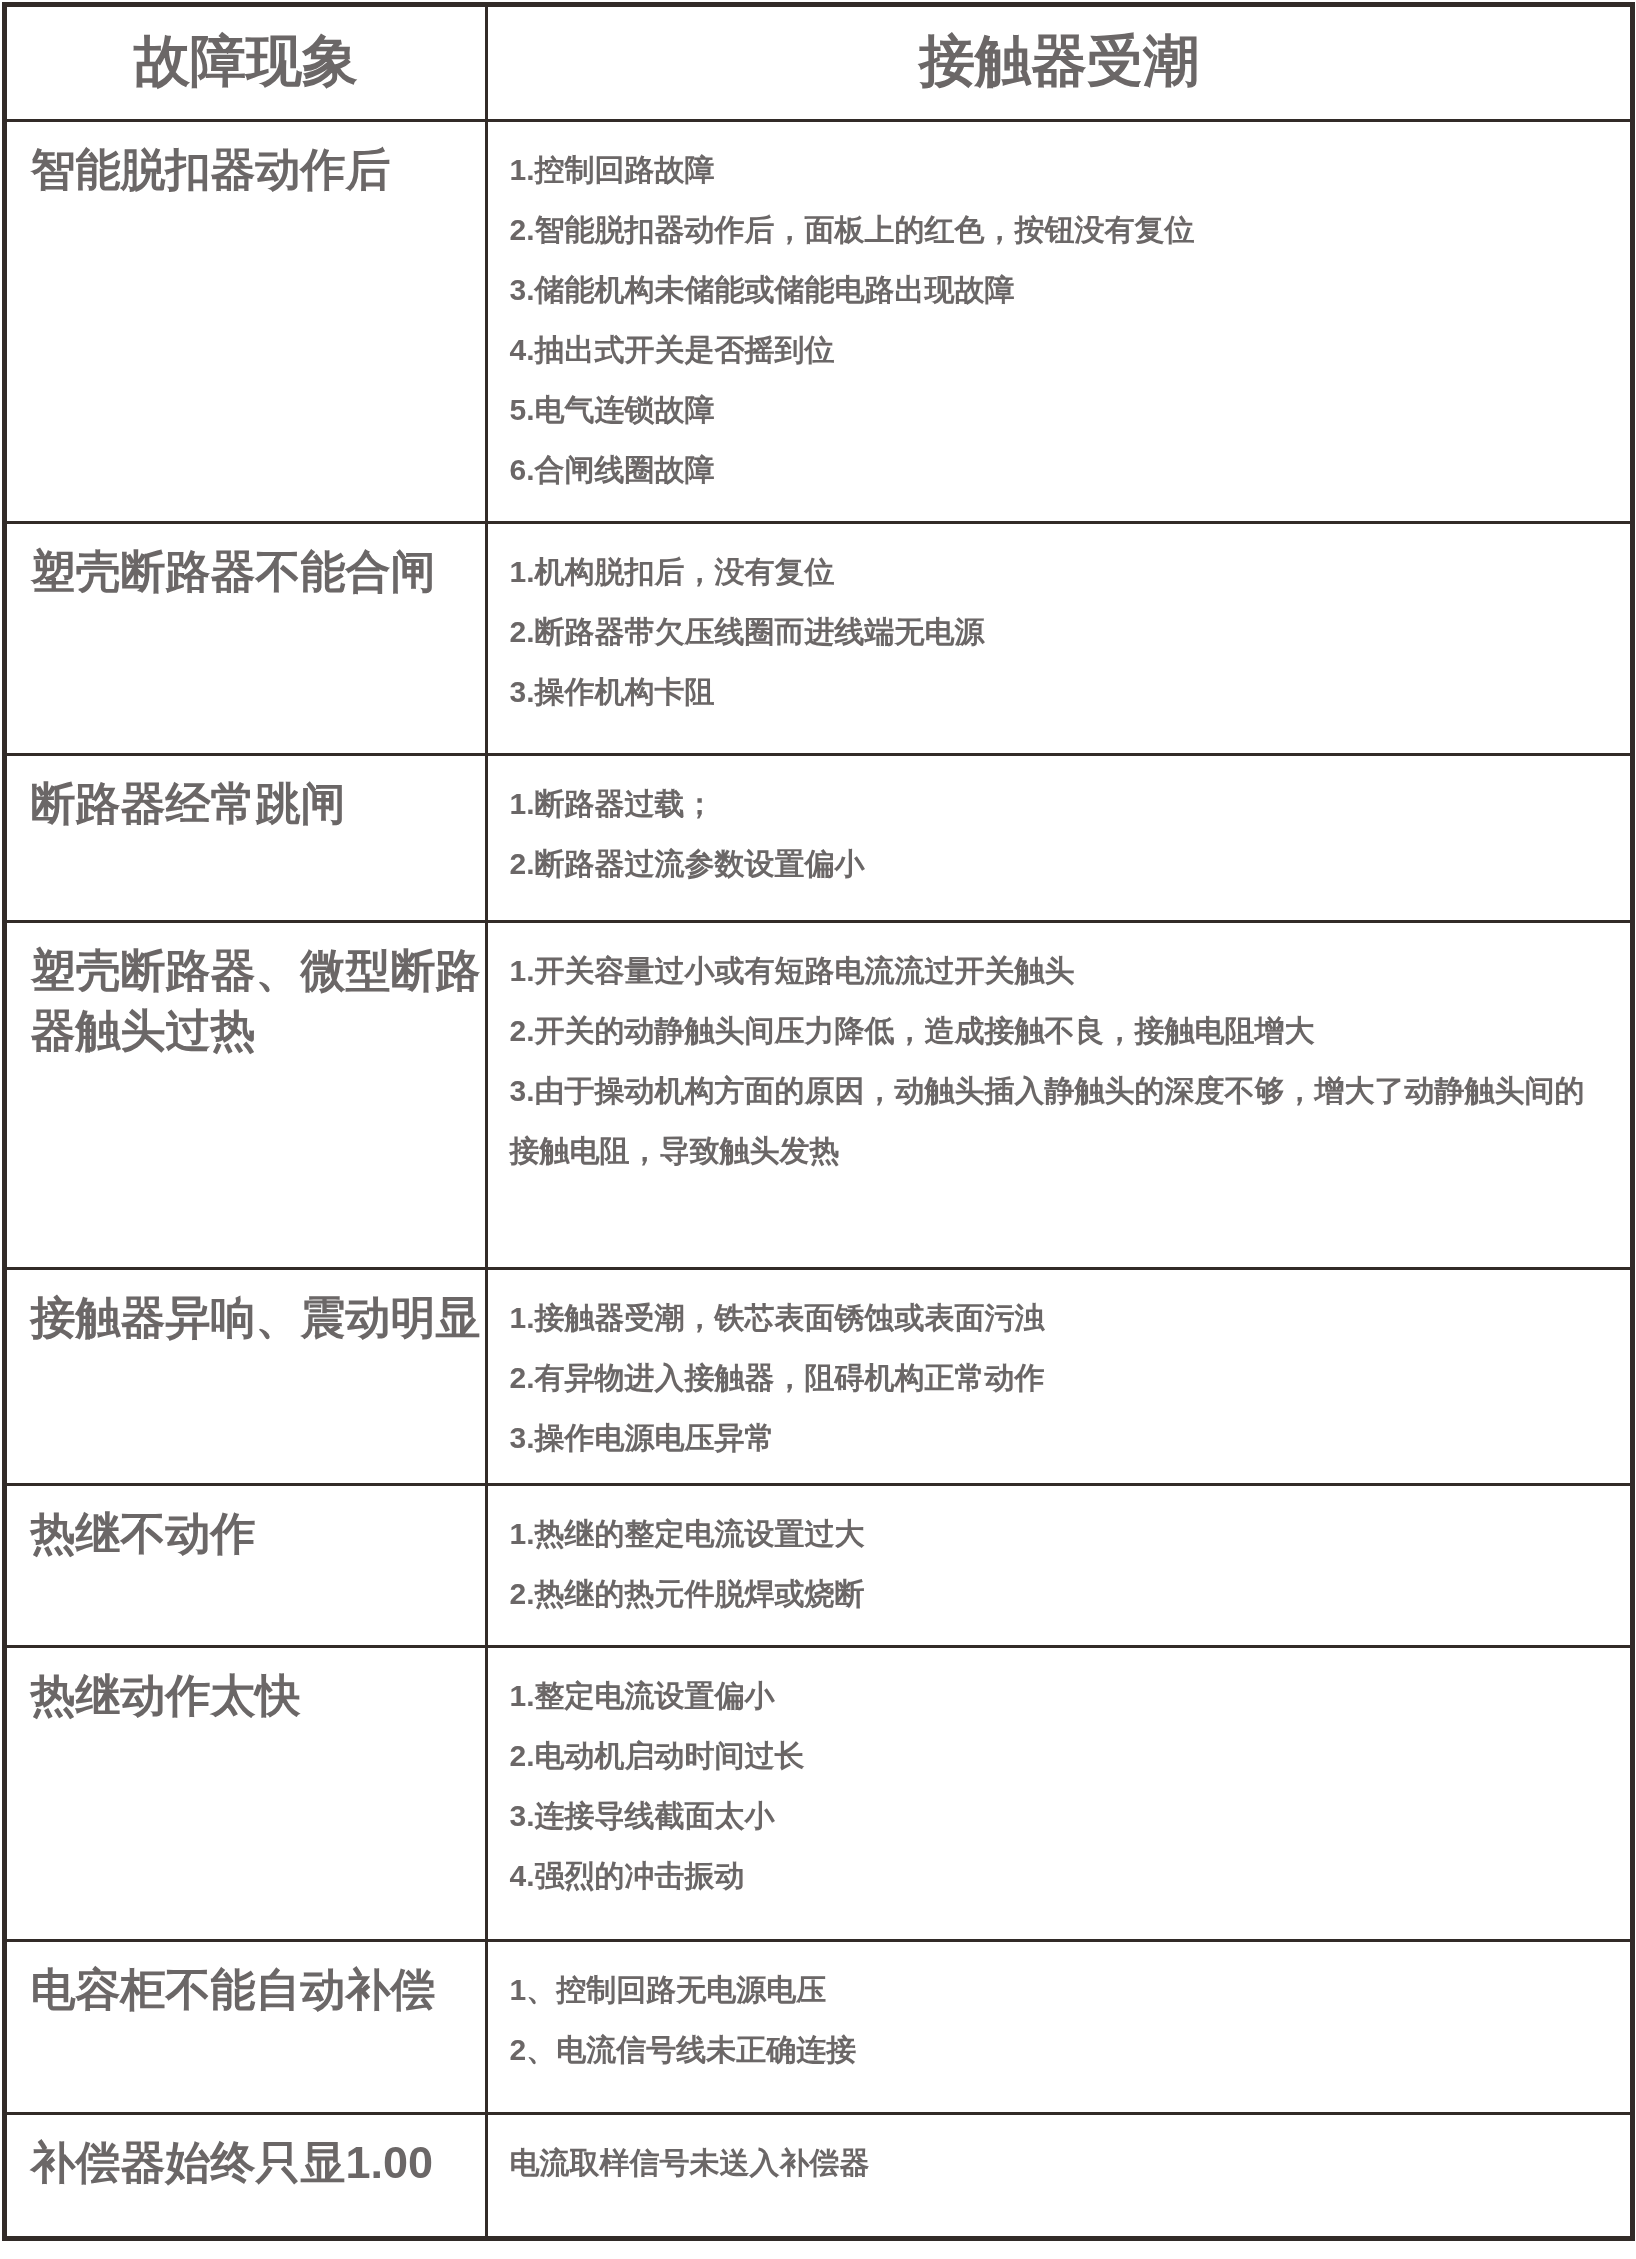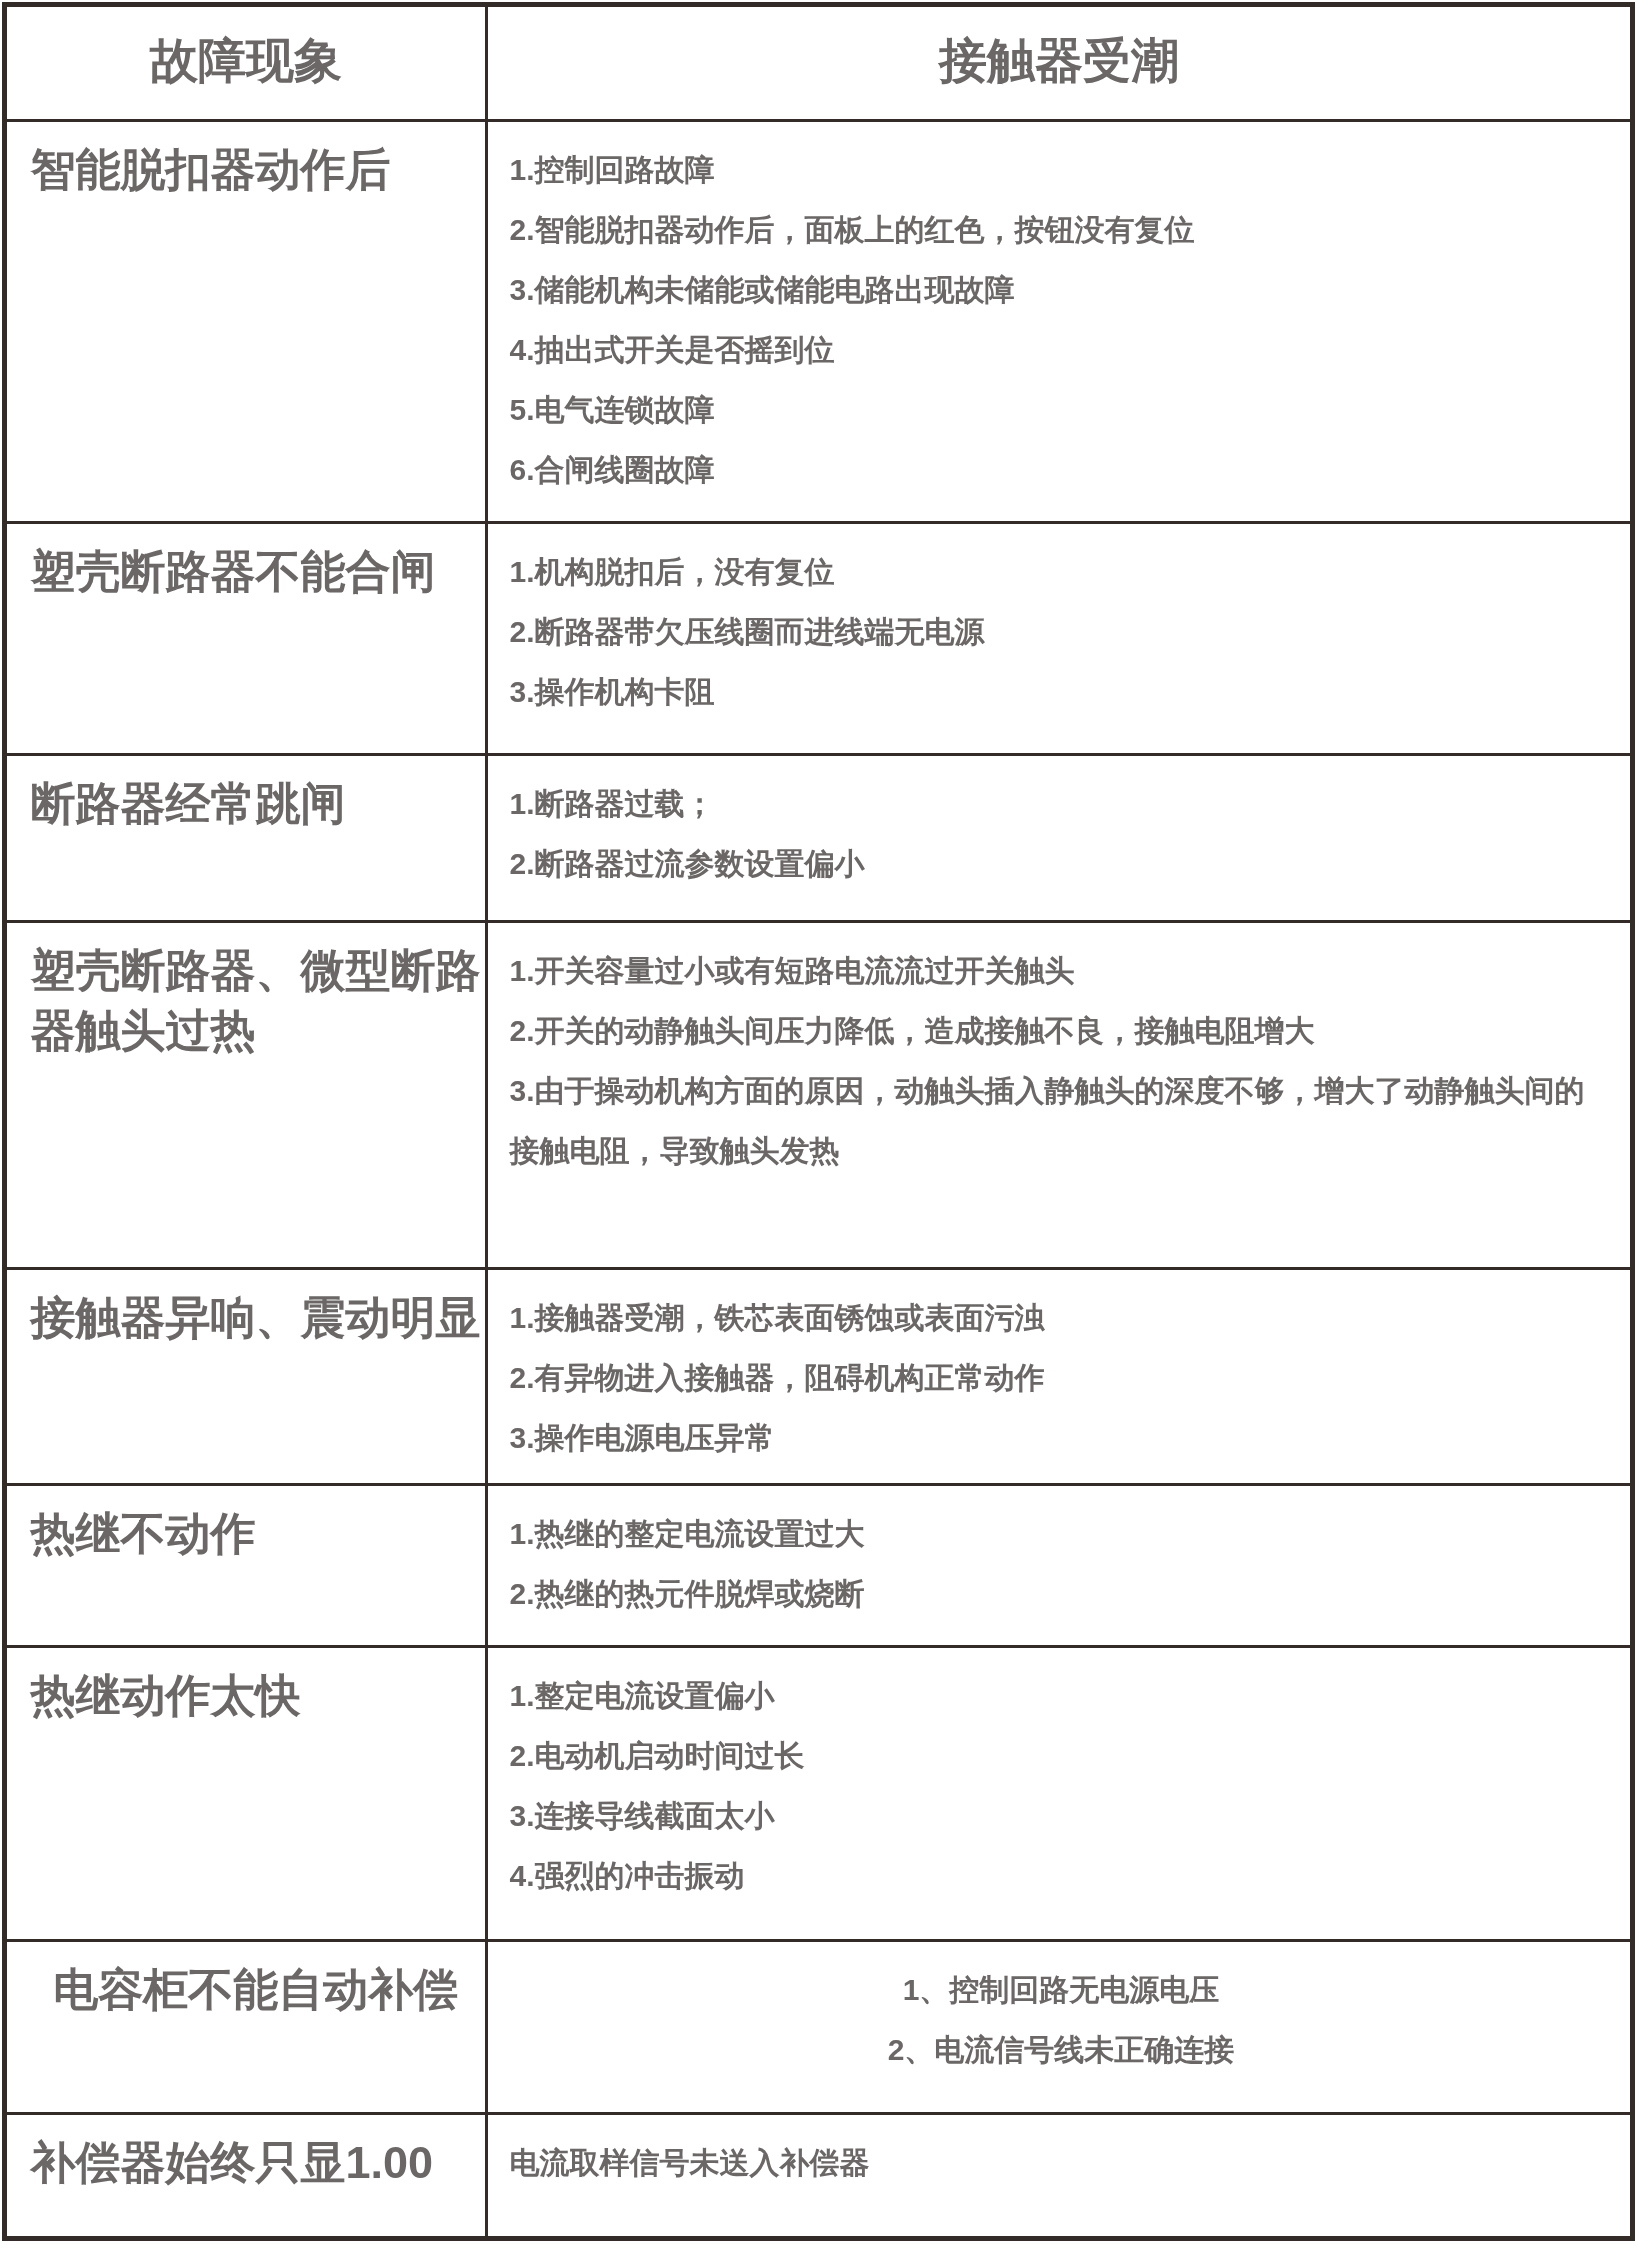--- a/index.html
+++ b/index.html
@@ -30,42 +30,42 @@
     font-weight: bold;
     font-size: 45px;
     line-height: 60px;
     box-sizing: border-box;
     overflow: hidden;
   }
   th {
     text-align: center;
     padding: 23.5px 5.9px 5.9px 5.9px;
     height: 116px;
-    font-size: 48px;
+    font-size: 56px;
   }
   td.cell-phenomenon {
     padding: 17.6px 3.9px 15.7px 23.5px;
     font-size: 45px;
   }
   td.cell-causes {
     padding: 17.6px 17.6px 15.7px 21.6px;
     font-size: 30px;
   }
   .cause-line {
     margin: 0;
   }
   
   tbody tr:nth-child(1) { height: 402px; }
   tbody tr:nth-child(2) { height: 232px; }
   tbody tr:nth-child(3) { height: 167px; }
   tbody tr:nth-child(4) { height: 347px; }
   tbody tr:nth-child(5) { height: 188px; }
   tbody tr:nth-child(6) { height: 162px; }
   tbody tr:nth-child(7) { height: 294px; }
-  tbody tr:nth-child(8) { height: 173px; text-align: center; }
+  tbody tr:nth-child(8) { height: 173px; }
   tbody tr:nth-child(9) { height: 125px; }
 </style>
 </head>
 <body>
 
 <div class="page">
   <table class="fault-table">
     <colgroup>
       <col class="col-phenomenon">
       <col class="col-causes">

